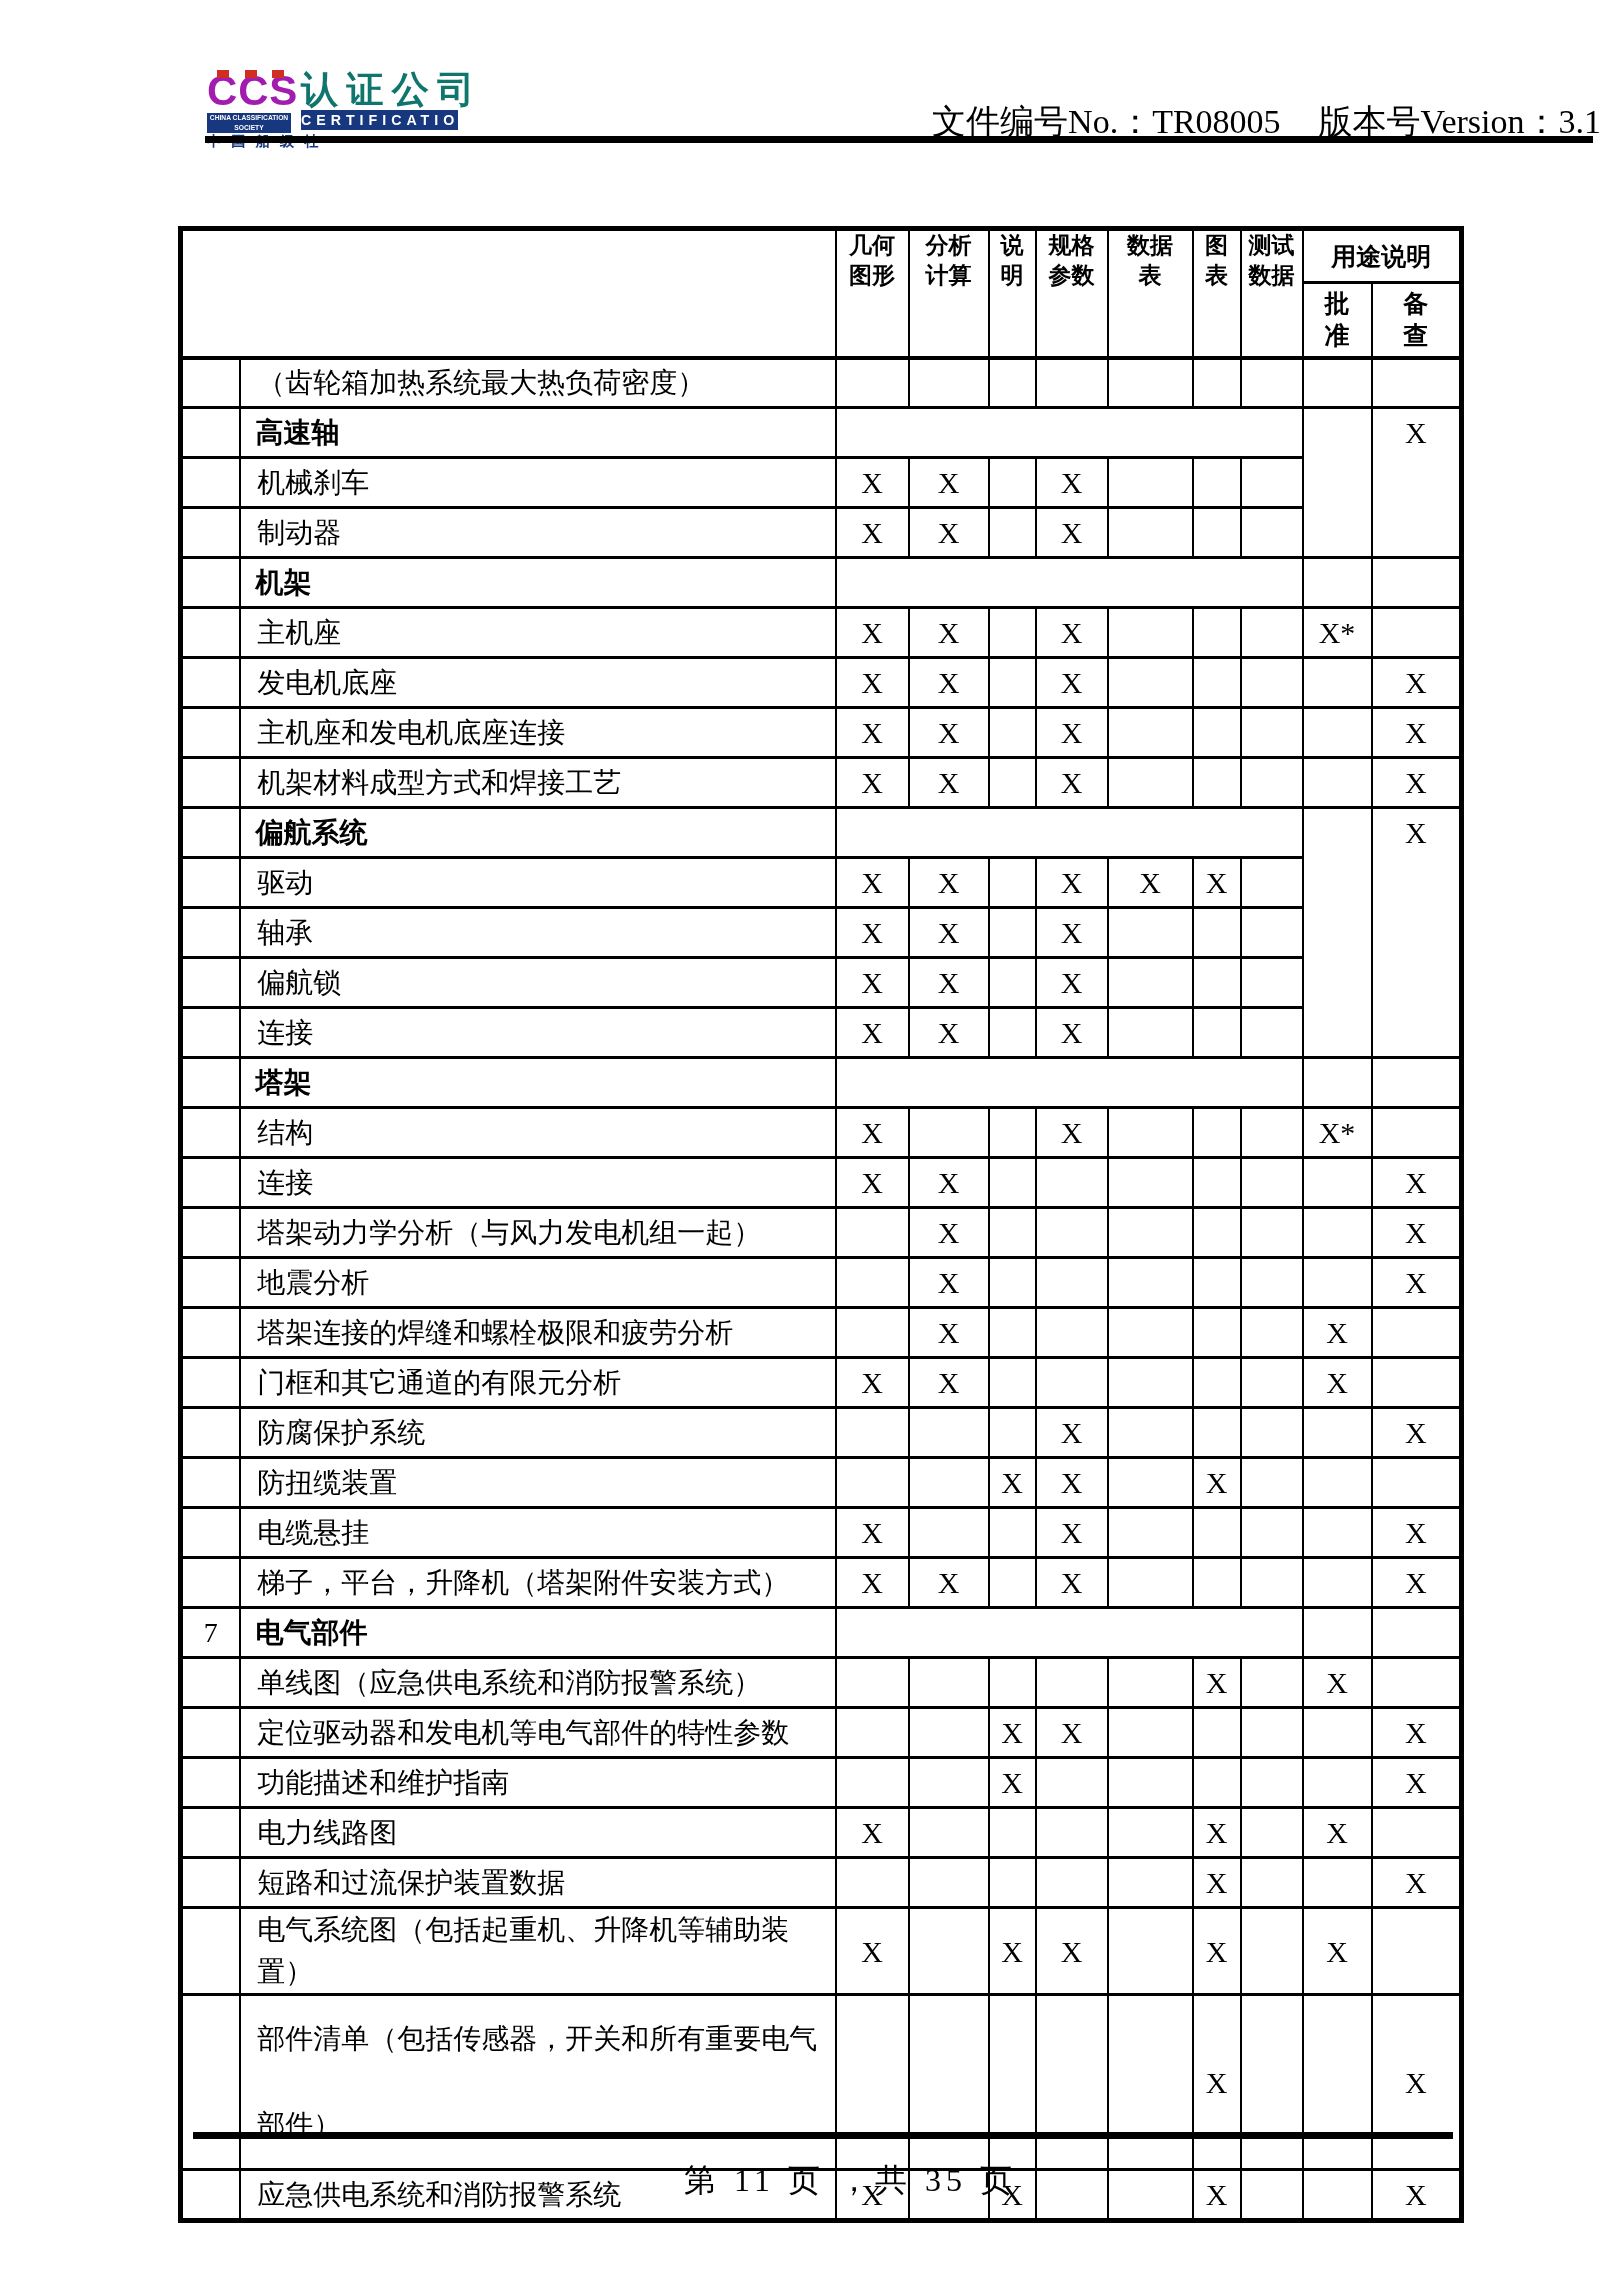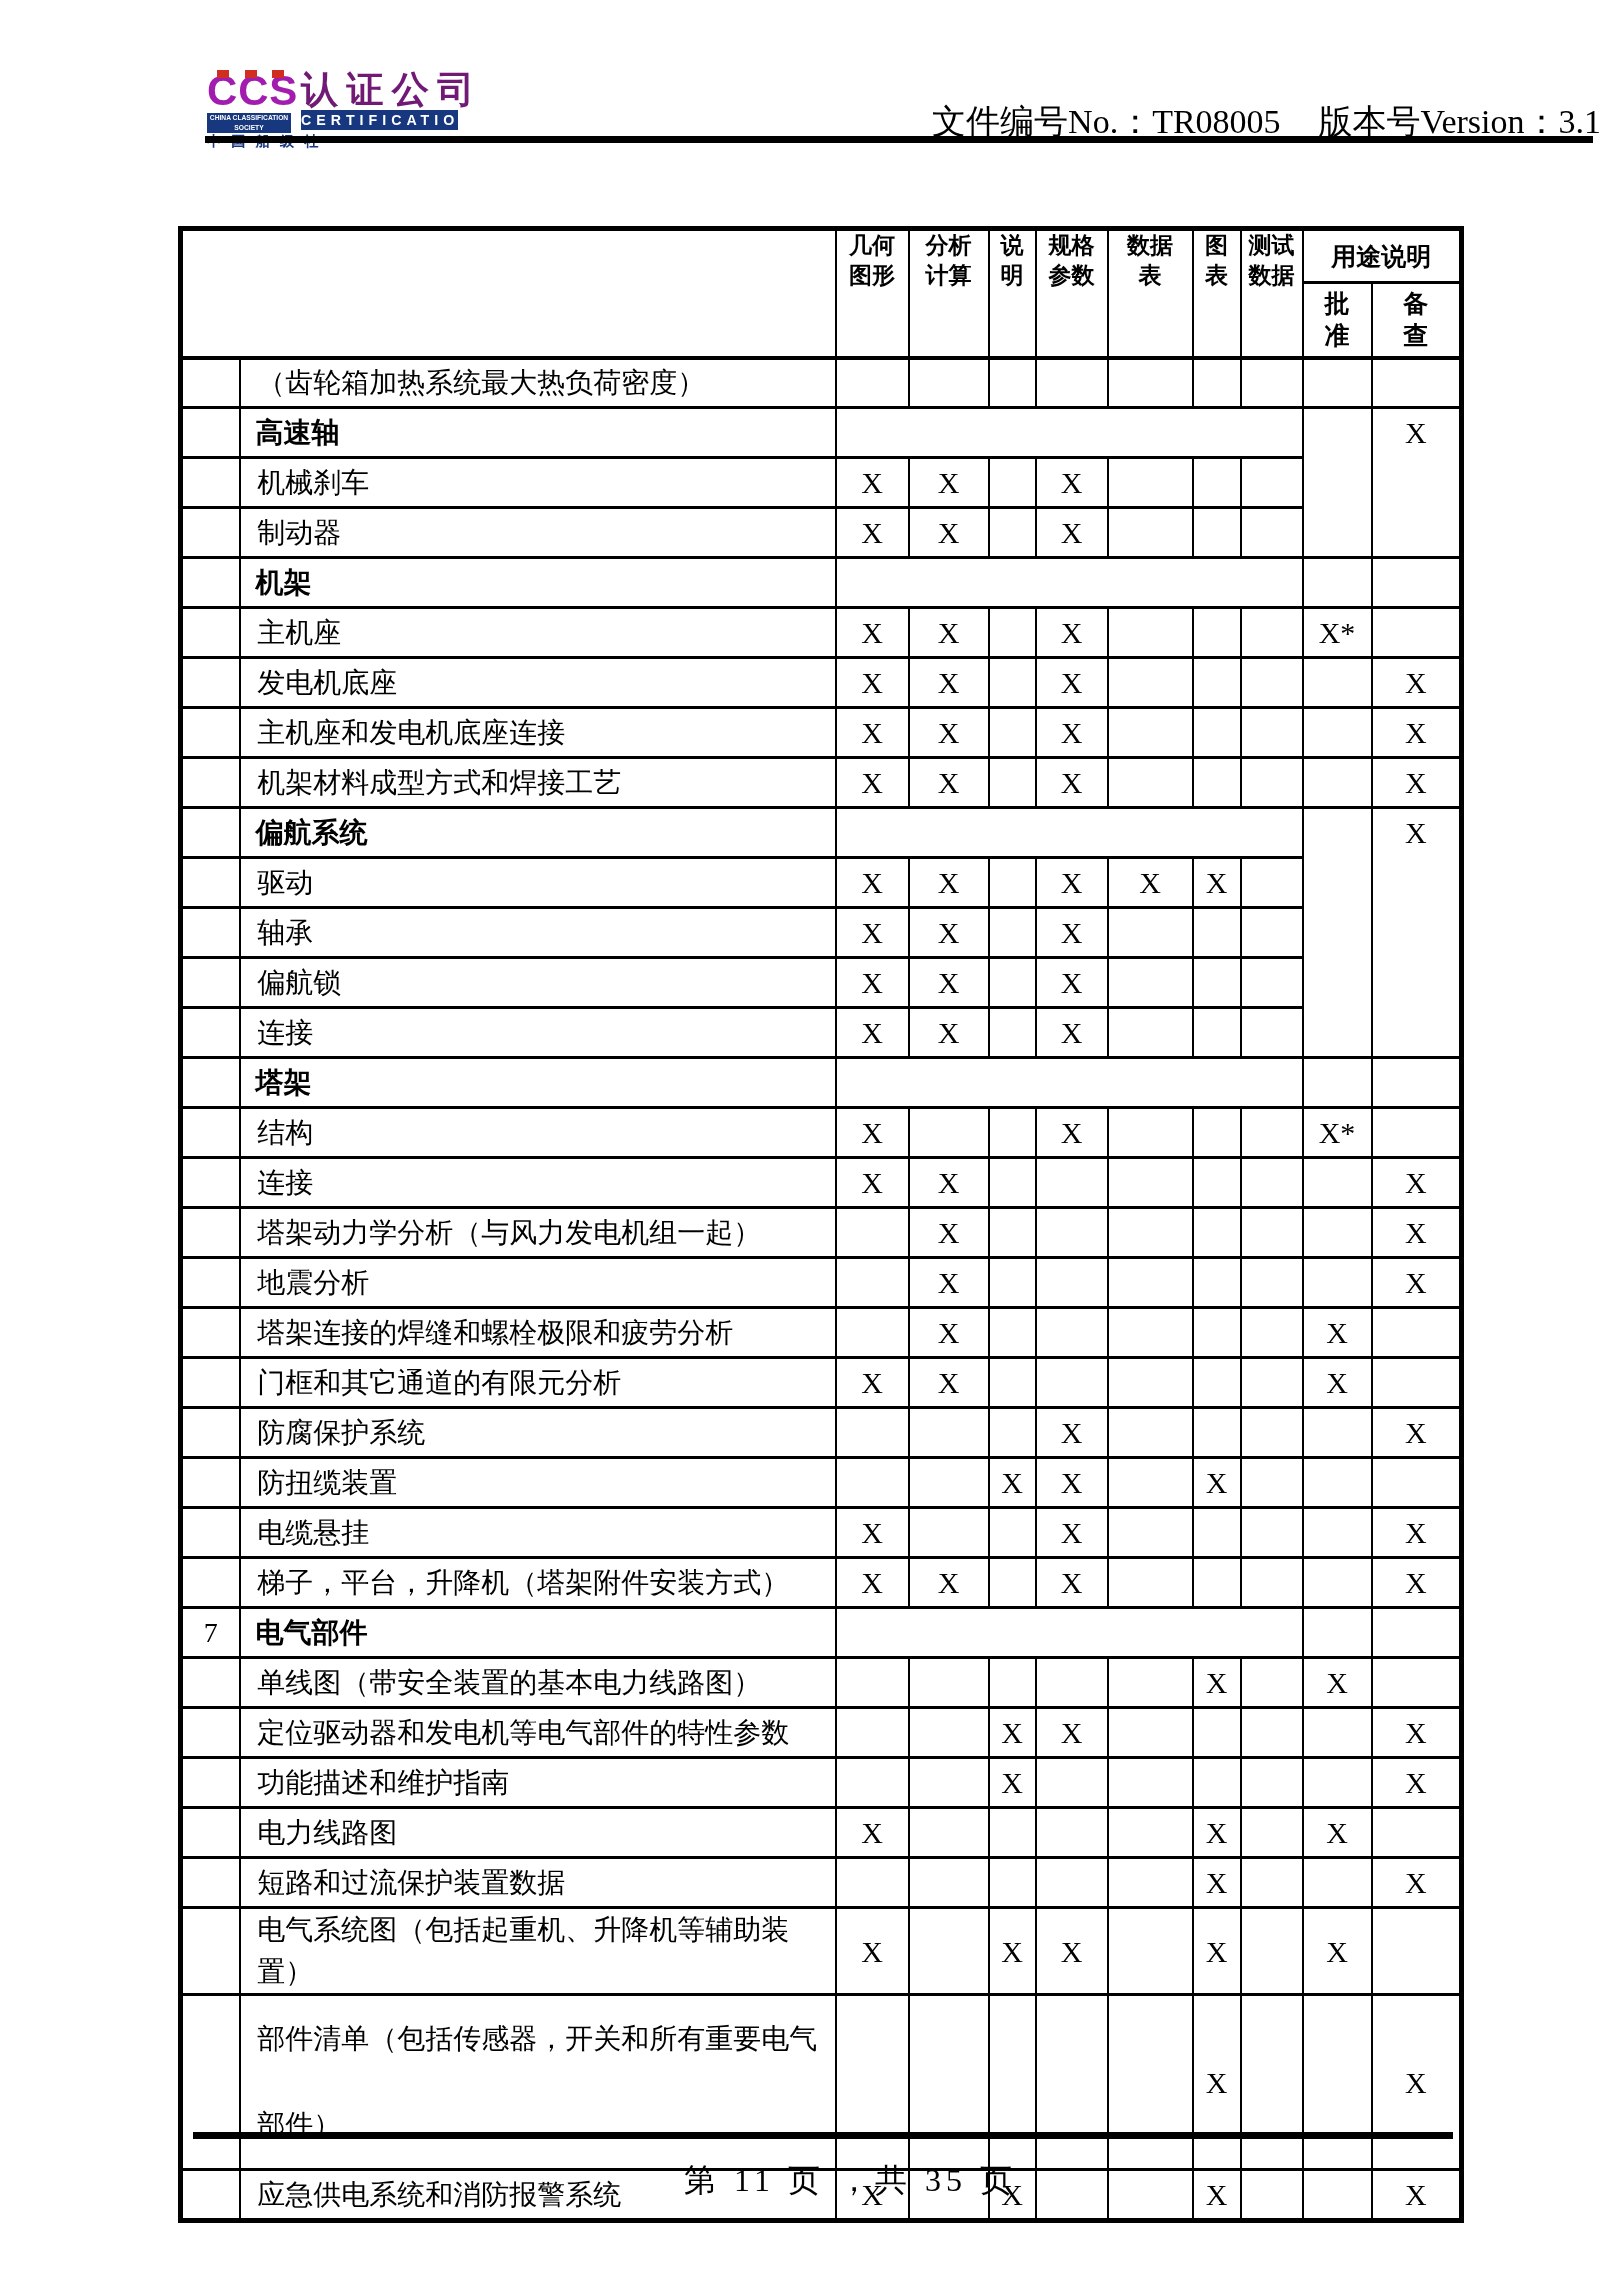--- a/index.html
+++ b/index.html
@@ -13,21 +13,21 @@
   .ccs-wrap{position:relative;height:39px;}
   .ccs-text{font-family:"Liberation Sans","DejaVu Sans",sans-serif;font-weight:bold;
     font-size:42px;line-height:37px;color:#a21caf;letter-spacing:0.8px;}
   .ccs-flag{position:absolute;width:11.7px;height:7.5px;background:#cf2e21;top:-1.7px;}
   .f1{left:10px;} .f2{left:38px;} .f3{left:65px;}
   .soc-bar{margin-top:1.7px;background:#17377e;color:#fff;text-align:center;
     font-family:"Liberation Sans",sans-serif;font-weight:bold;font-size:6.7px;
     line-height:10px;width:84px;letter-spacing:0;}
   .soc-cn{color:#17377e;font-size:14.2px;letter-spacing:3.3px;line-height:16.7px;font-weight:bold;white-space:nowrap;}
   .logo-right{margin-left:10px;}
-  .cert-cn{color:#701a75;font-weight:bold;font-size:37px;line-height:35px;letter-spacing:8.4px;white-space:nowrap;}
+  .cert-cn{color:#0f766e;font-weight:bold;font-size:37px;line-height:35px;letter-spacing:8.4px;white-space:nowrap;}
   .cert-bar{margin-top:3.3px;background:#17377e;color:#fff;
     font-family:"Liberation Sans",sans-serif;font-weight:bold;font-size:14.2px;
     line-height:20px;text-align:center;letter-spacing:5px;width:157px;}
   .doc-line{position:absolute;top:99px;right:20px;font-size:34px;white-space:nowrap;}
   .doc-line span{margin-left:38px;}
   .header-rule{position:absolute;left:205px;top:136px;width:1388px;height:6.7px;background:#000;}
   
   table.req{
     position:absolute;left:178px;top:226px;width:1286px;
     border-collapse:collapse;table-layout:fixed;border:5px solid #000;
@@ -414,21 +414,21 @@
       </tr>
       <tr>
         <td class="num">7</td>
         <td class="label bold">电气部件</td>
         <td class="mark" colspan="7"></td>
         <td class="mark"></td>
         <td class="mark"></td>
       </tr>
       <tr>
         <td class="num"></td>
-        <td class="label">单线图（带安全装置的基本电力线路图）</td>
+        <td class="label">单线图（应急供电系统和消防报警系统）</td>
         <td class="mark"></td>
         <td class="mark"></td>
         <td class="mark"></td>
         <td class="mark"></td>
         <td class="mark"></td>
         <td class="mark">X</td>
         <td class="mark"></td>
         <td class="mark">X</td>
         <td class="mark"></td>
       </tr>

